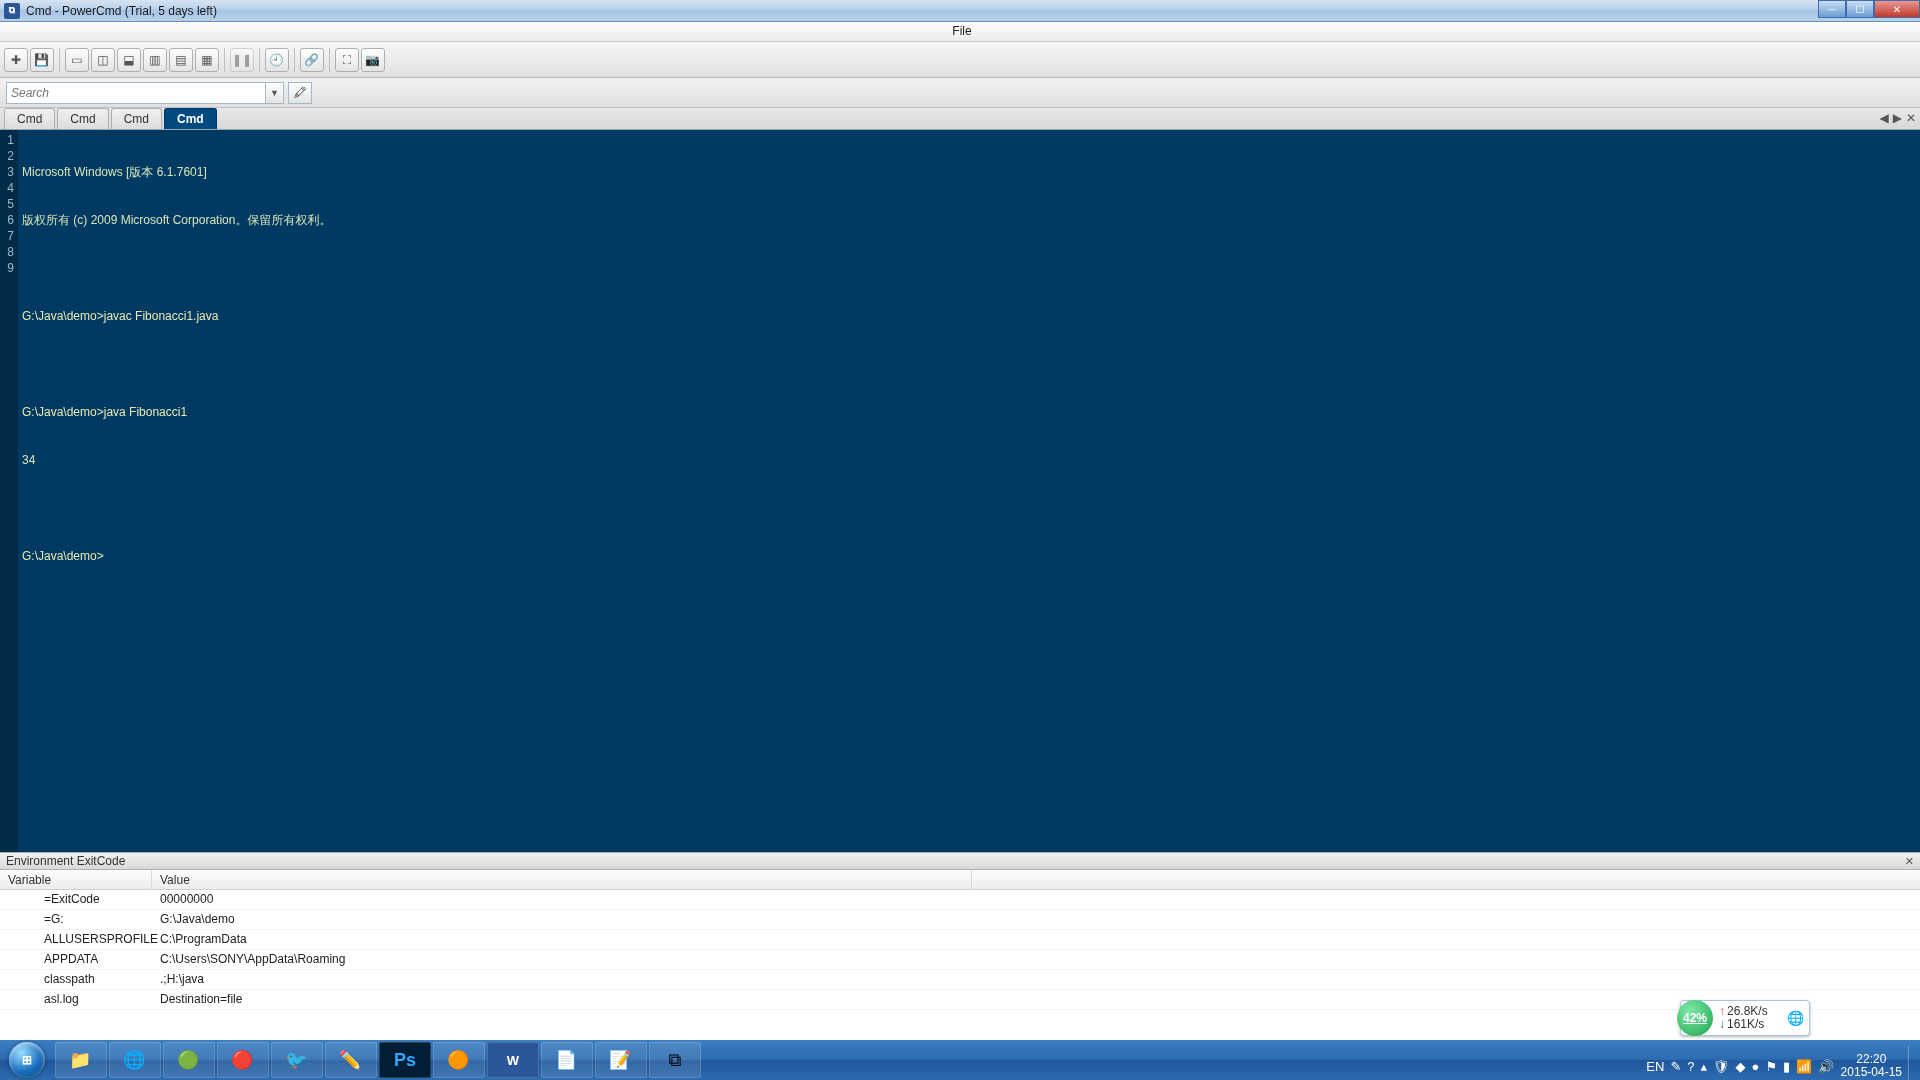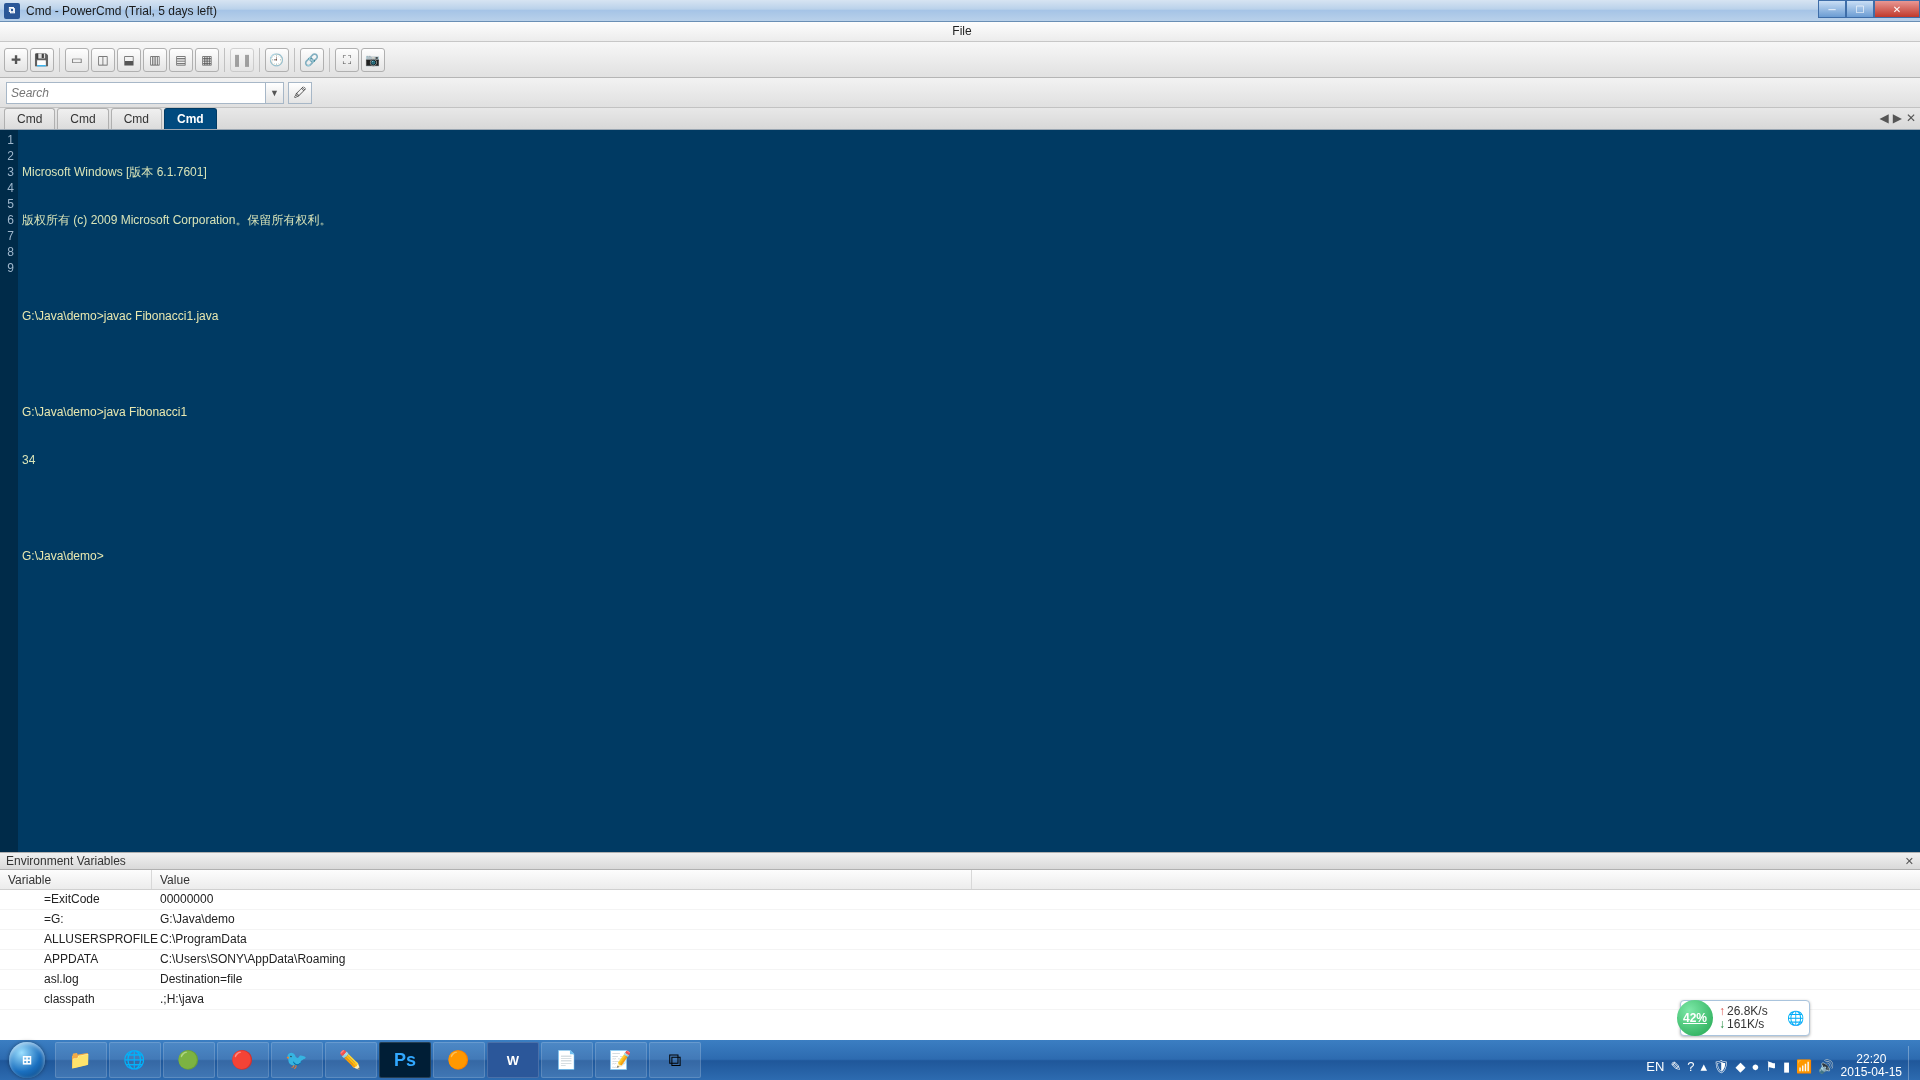--- a/index.html
+++ b/index.html
@@ -153,21 +153,21 @@
       <div class="cmdline">G:\Java\demo&gt;javac Fibonacci1.java</div>
       <div></div>
       <div class="cmdline">G:\Java\demo&gt;java Fibonacci1</div>
       <div>34</div>
       <div></div>
       <div class="cmdline">G:\Java\demo&gt;</div>
     </div>
   </div>
 
   <div class="envtitle">
-    <span>Environment Variables</span>
+    <span>Environment ExitCode</span>
     <span class="closex">✕</span>
   </div>
   <div class="envgrid">
     <div class="envhead">
       <div class="colh v">Variable</div>
       <div class="colh val">Value</div>
     </div>
     <div class="envrow">
         <div class="cell v">=ExitCode</div>
         <div class="cell val">00000000</div>
@@ -178,26 +178,26 @@
       </div>
     <div class="envrow">
         <div class="cell v">ALLUSERSPROFILE</div>
         <div class="cell val">C:\ProgramData</div>
       </div>
     <div class="envrow">
         <div class="cell v">APPDATA</div>
         <div class="cell val">C:\Users\SONY\AppData\Roaming</div>
       </div>
     <div class="envrow">
+        <div class="cell v">classpath</div>
+        <div class="cell val">.;H:\java</div>
+      </div>
+    <div class="envrow">
         <div class="cell v">asl.log</div>
         <div class="cell val">Destination=file</div>
-      </div>
-    <div class="envrow">
-        <div class="cell v">classpath</div>
-        <div class="cell val">.;H:\java</div>
       </div>
   </div>
 
   <div class="taskbar">
     <div class="startbtn">
         <div class="orb">⊞</div>
       </div>
     <div class="tbicon">📁</div>
     <div class="tbicon">🌐</div>
     <div class="tbicon">🟢</div>

